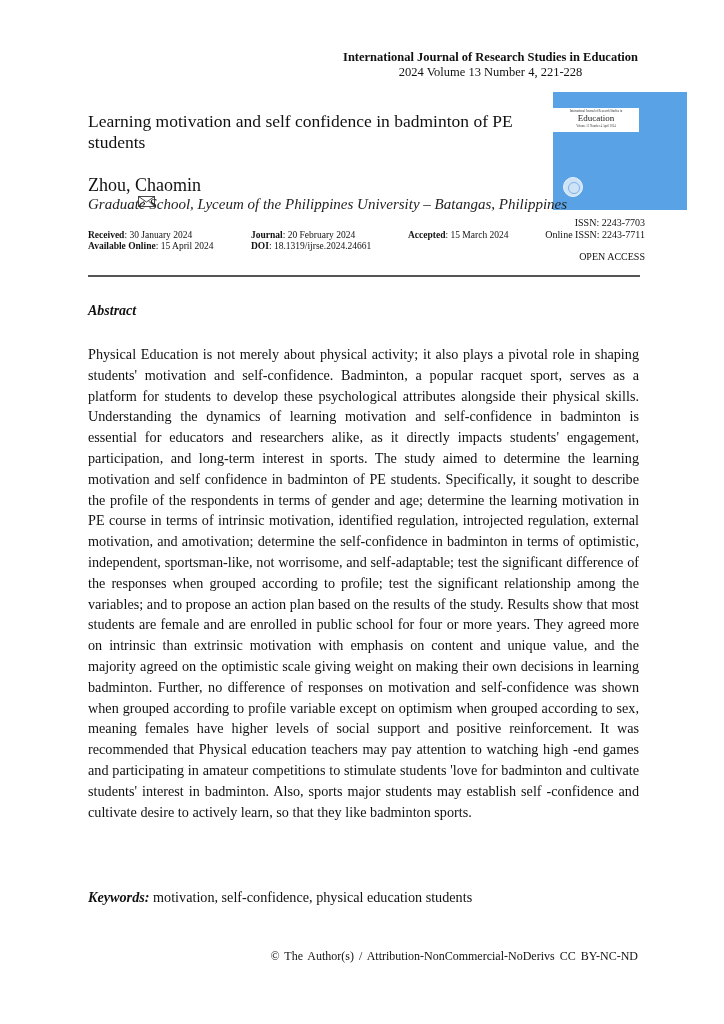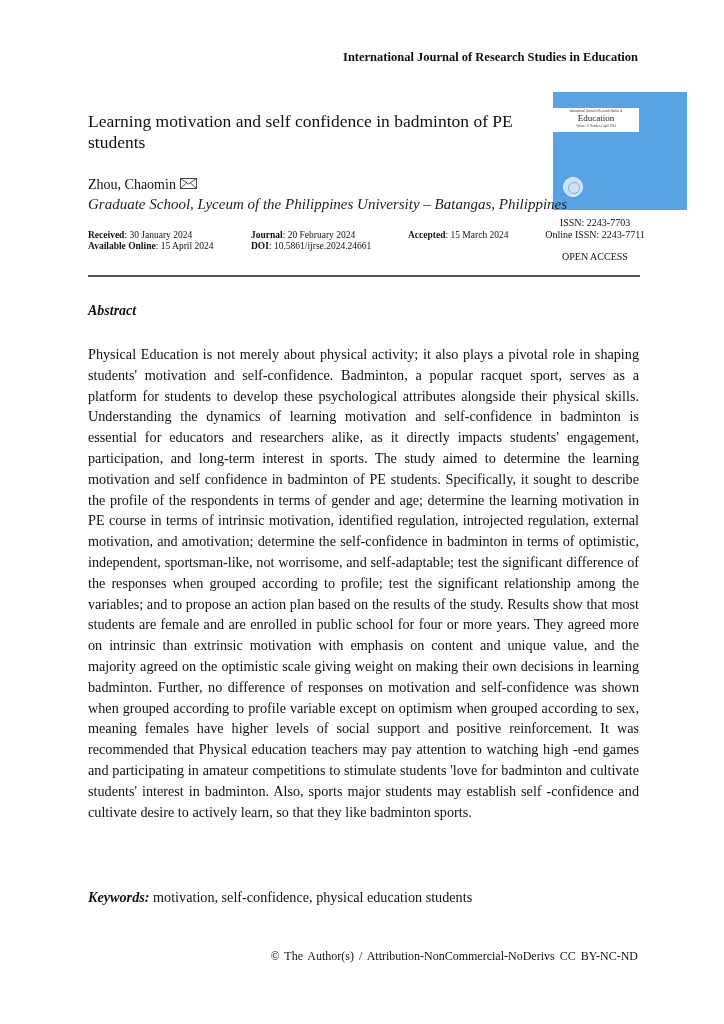--- a/index.html
+++ b/index.html
@@ -64,44 +64,45 @@
     }
     .cover-seal::after {
       content: ""; position: absolute; left: 4px; top: 4px; width: 10px; height: 10px;
       border-radius: 50%; border: 1px solid #7fb2e6;
     }
 
     .issn-block {
       left: 545px;
       top: 217px;
       width: 100px;
-      text-align: center;
+      text-align: right;
       font-size: 10px;
       line-height: 12px;
     }
     .open-access {
       margin-top: 10px;
       font-size: 10px;
     }
 
     .title {
       left: 88px;
       top: 111px;
       width: 440px;
       font-size: 17.5px;
       line-height: 21px;
     }
 
     .author {
       left: 88px;
       top: 177px;
-      font-size: 14px;
+      font-size: 18px;
       line-height: 16px;
       display: flex;
-      align-items: flex-start;
+      align-items: center;
+      flex-direction: column;
     }
     .mail-icon {
       display: inline-block;
       margin-left: 4px;
       width: 17px;
       height: 11px;
       vertical-align: middle;
     }
     .affiliation {
       left: 88px;
@@ -162,20 +163,21 @@
       top: 949px;
       font-size: 12px;
       word-spacing: 2px;
     }
   </style>
 </head>
 <body>
 
 <div class="abs journal-header">
   <div class="journal-name">International Journal of Research Studies in Education</div>
+  <div>2024  Volume  13  Number  4,  221-228</div>
 </div>
 
 <div class="abs cover">
   <div class="cover-top-band"></div>
   <div class="cover-white">
     <div class="cover-small">International Journal of Research Studies in</div>
     <div class="cover-title">Education</div>
     <div class="cover-sub">Volume 13 Number 4 April 2024</div>
   </div>
   <div class="cover-seal"></div>
@@ -201,21 +203,21 @@
   </span>
 </div>
 <div class="abs affiliation">Graduate School, Lyceum of the Philippines University – Batangas, Philippines</div>
 
 <div class="abs dates col1">
   <div><b>Received</b><span>: 30 January 2024</span></div>
   <div><b>Available Online</b><span>: 15 April 2024</span></div>
 </div>
 <div class="abs dates col2">
   <div><b>Journal</b><span>: 20 February 2024</span></div>
-  <div><b>DOI</b><span>: 10.5861/ijrse.2024.24661</span></div>
+  <div><b>DOI</b><span>: 18.1319/ijrse.2024.24661</span></div>
 </div>
 <div class="abs dates col3">
   <div><b>Accepted</b><span>: 15 March 2024</span></div>
 </div>
 
 <div class="abs rule"></div>
 
 <div class="abs abstract-heading">Abstract</div>
 <div class="abs abstract-body">Physical Education is not merely about physical activity; it also plays a pivotal role in shaping students' motivation and self-confidence. Badminton, a popular racquet sport, serves as a platform for students to develop these psychological attributes alongside their physical skills. Understanding the dynamics of learning motivation and self-confidence in badminton is essential for educators and researchers alike, as it directly impacts students' engagement, participation, and long-term interest in sports. The study aimed to determine the learning motivation and self confidence in badminton of PE students. Specifically, it sought to describe the profile of the respondents in terms of gender and age; determine the learning motivation in PE course in terms of intrinsic motivation, identified regulation, introjected regulation, external motivation, and amotivation; determine the self-confidence in badminton in terms of optimistic, independent, sportsman-like, not worrisome, and self-adaptable; test the significant difference of the responses when grouped according to profile; test the significant relationship among the variables; and to propose an action plan based on the results of the study. Results show that most students are female and are enrolled in public school for four or more years. They agreed more on intrinsic than extrinsic motivation with emphasis on content and unique value, and the majority agreed on the optimistic scale giving weight on making their own decisions in learning badminton. Further, no difference of responses on motivation and self-confidence was shown when grouped according to profile variable except on optimism when grouped according to sex, meaning females have higher levels of social support and positive reinforcement. It was recommended that Physical education teachers may pay attention to watching high -end games and participating in amateur competitions to stimulate students 'love for badminton and cultivate students' interest in badminton. Also, sports major students may establish self -confidence and cultivate desire to actively learn, so that they like badminton sports.</div>
 

